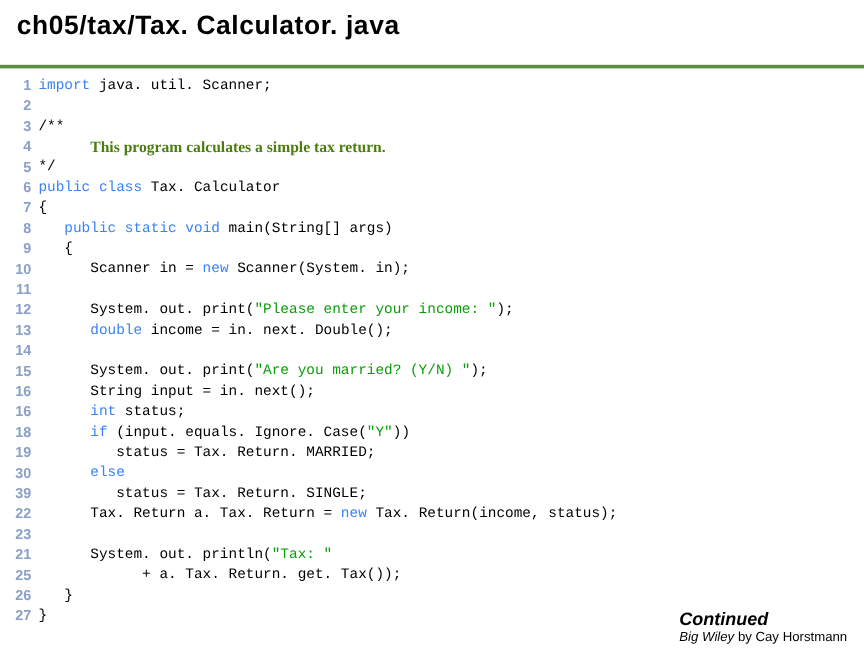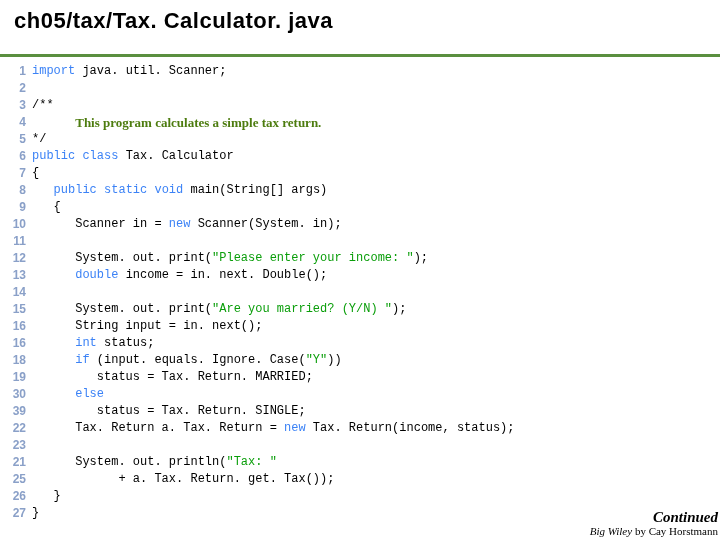--- a/index.html
+++ b/index.html
@@ -40,24 +40,23 @@
     font-family: "Courier New", Courier, monospace;
     color: #000;
     white-space: pre;
   }
   .code .line { height: 17px; display: block; }
   .kw { color: #3b82f6; }
   .str { color: #0a9e0a; }
   .cmt { color: #4d7c0f; font-family: "Times New Roman", serif; font-size: 13px; font-weight: bold; }
   .footer {
     position: absolute;
-    right: 2px;
+    right: 14px;
     bottom: 2px;
-    text-align: right;
-    font-family: Liberation Serif, serif;
+    font-family: Liberation Sans, sans-serif;
     font-size: 11px;
     color: #000;
     line-height: 14px;
   }
   .continued {
     font-weight: bold;
     font-style: italic;
     font-size: 15px;
   }
 </style>

